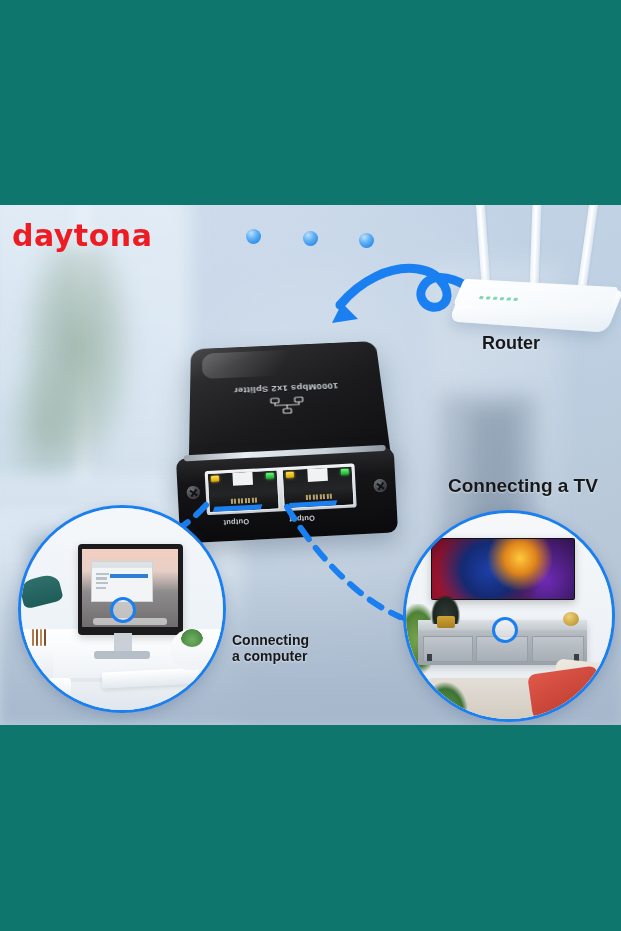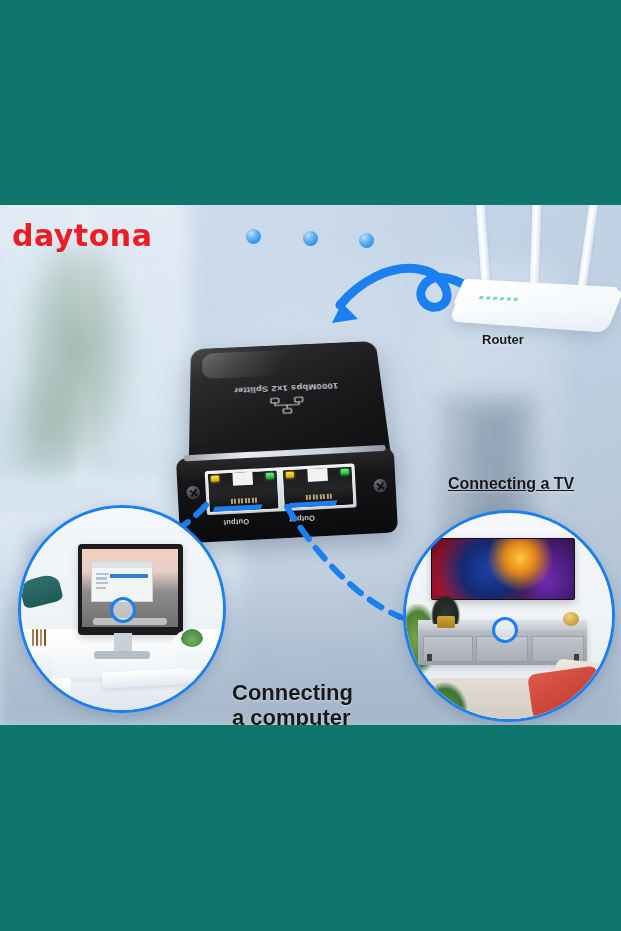--- a/index.html
+++ b/index.html
@@ -417,23 +417,23 @@
 
   
   .label {
     position: absolute;
     color: #17181a;
     font-family: "Liberation Sans", sans-serif;
     font-weight: 700;
     line-height: 1.12;
     text-shadow: 0 1px 2px rgba(255,255,255,.5);
   }
-  .label-router { left: 482px; top: 128px; font-size: 13px; }
-  .label-tv     { left: 448px; top: 270px; font-size: 16px; text-decoration: underline; }
-  .label-pc     { left: 232px; top: 428px; font-size: 22px; margin-top: 48px; }
+  .label-router { left: 482px; top: 128px; font-size: 18px; }
+  .label-tv     { left: 448px; top: 270px; font-size: 19px; }
+  .label-pc     { left: 232px; top: 428px; font-size: 14px; }
 </style>
 </head>
 <body>
 
 <div class="page">
 
   <div class="photo">
 
     <div class="bg-layer">
       <div class="bg-window"></div>

